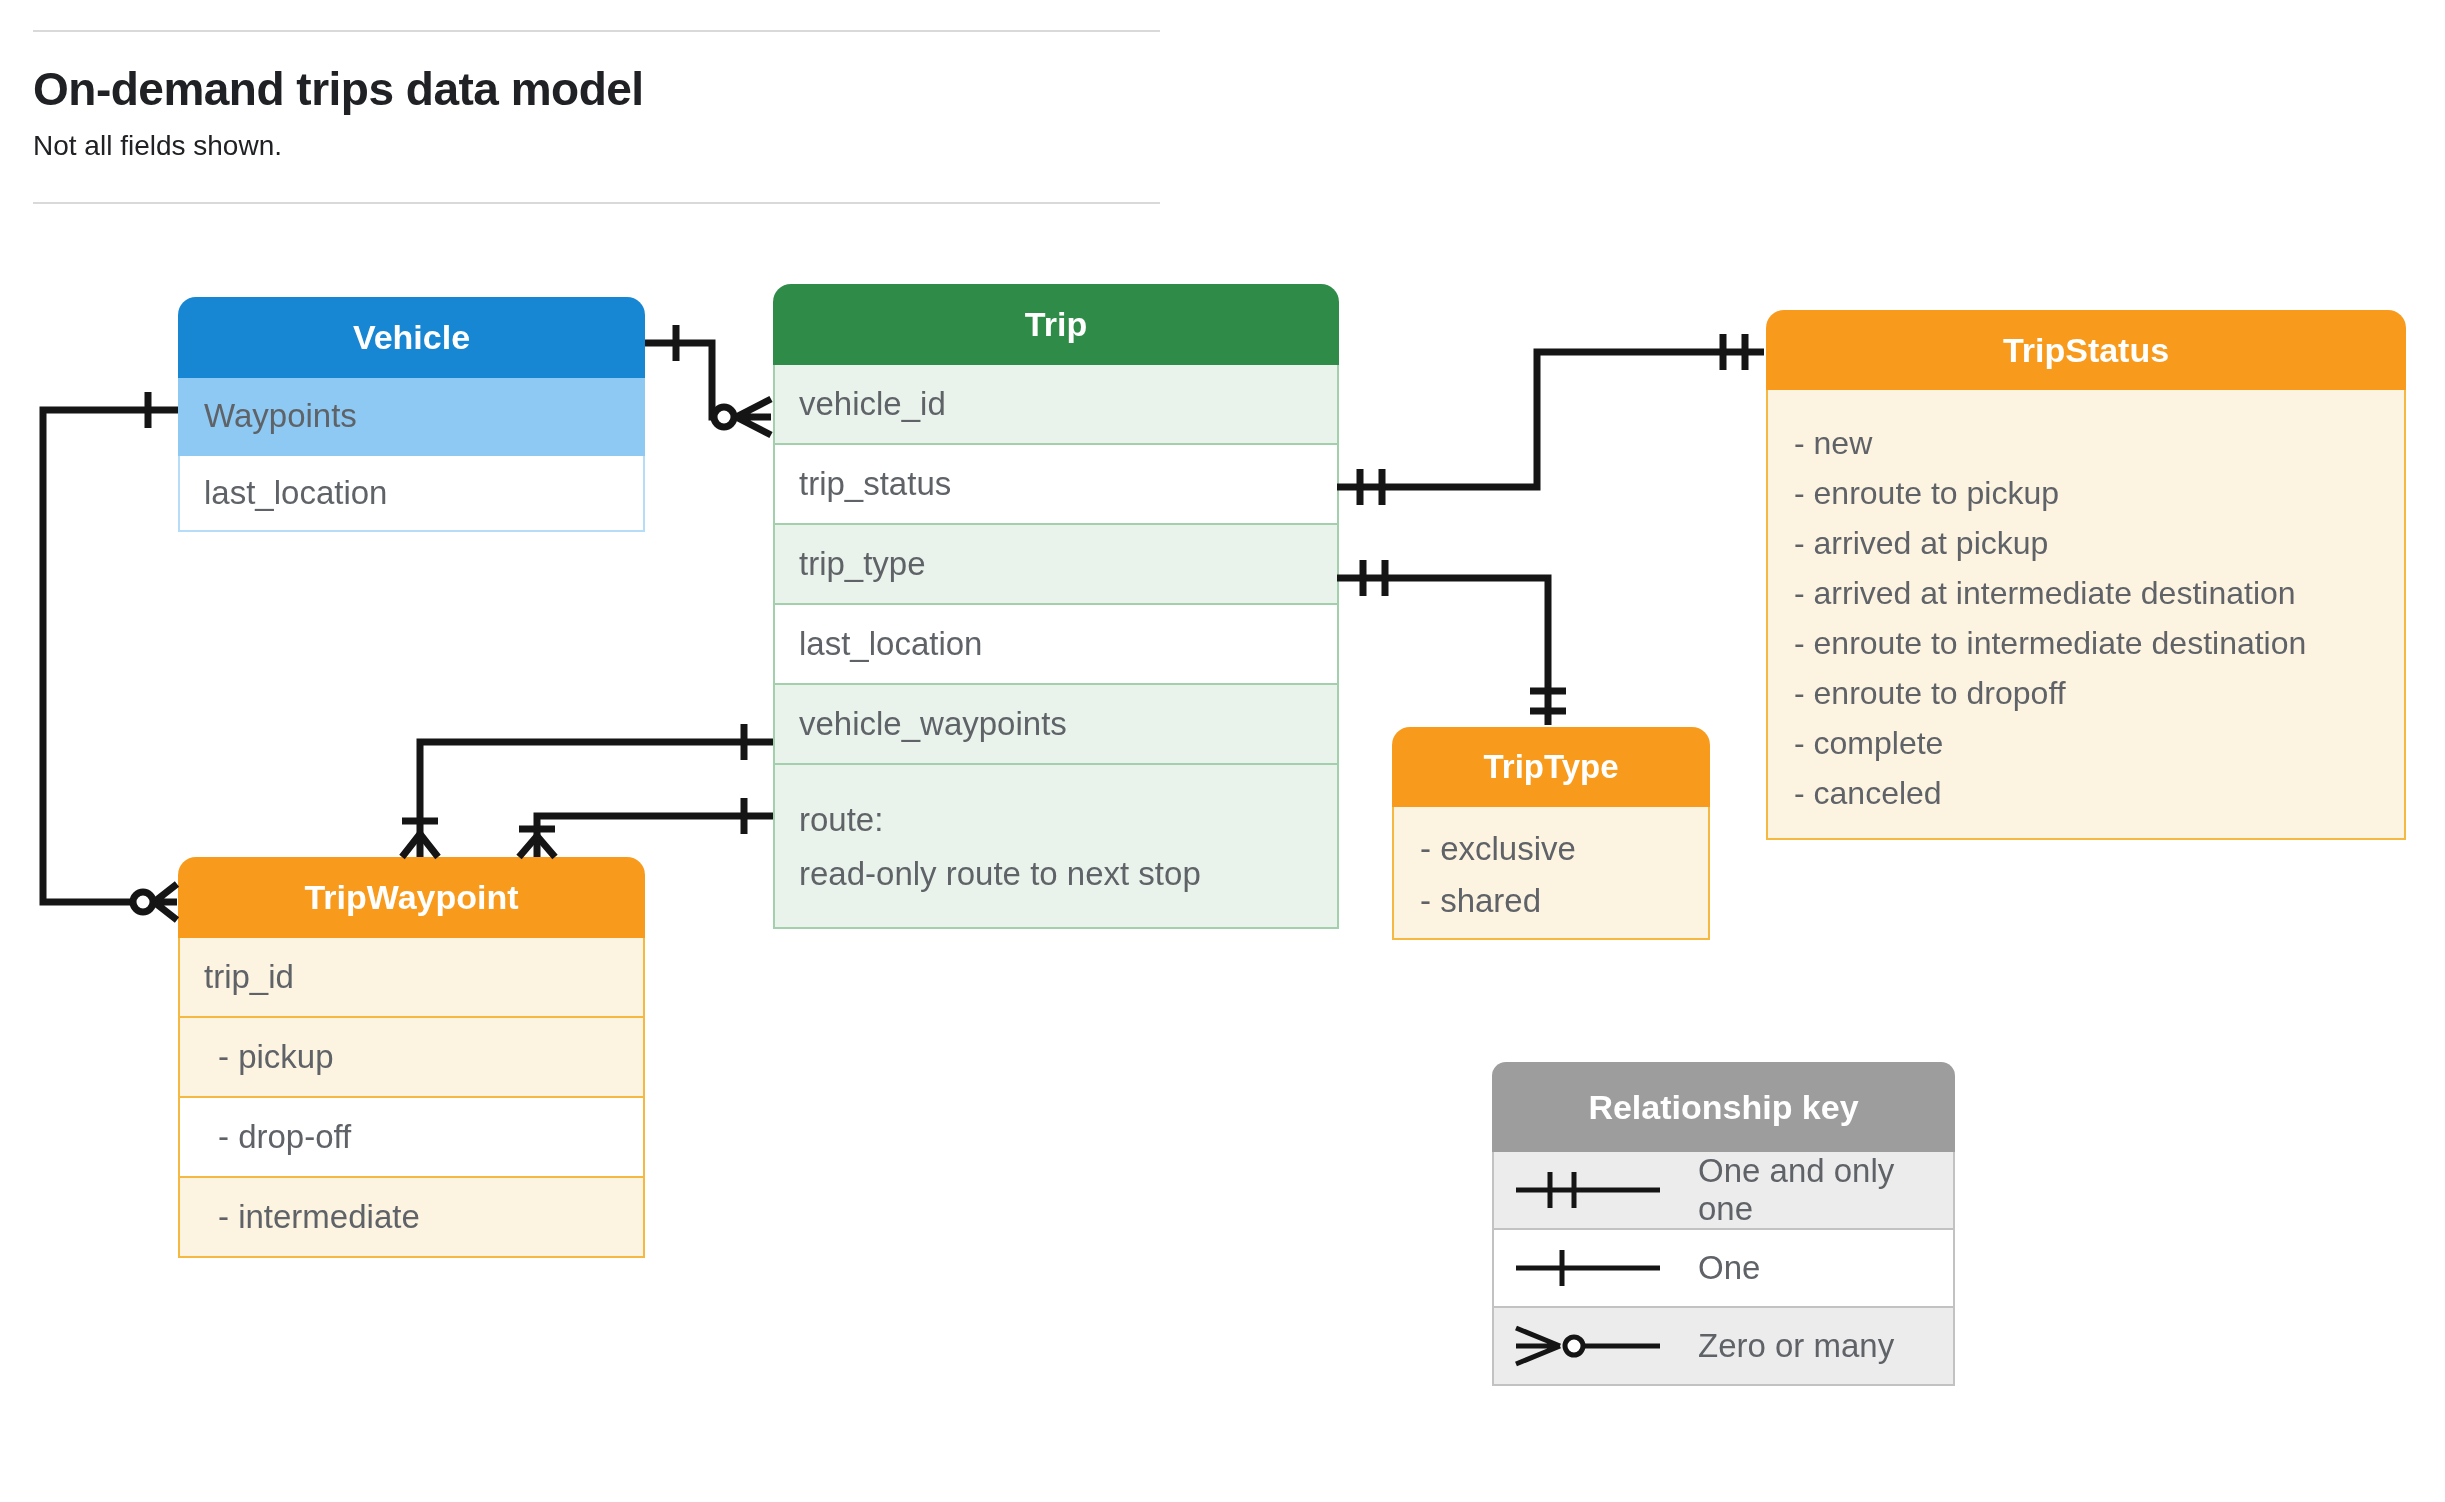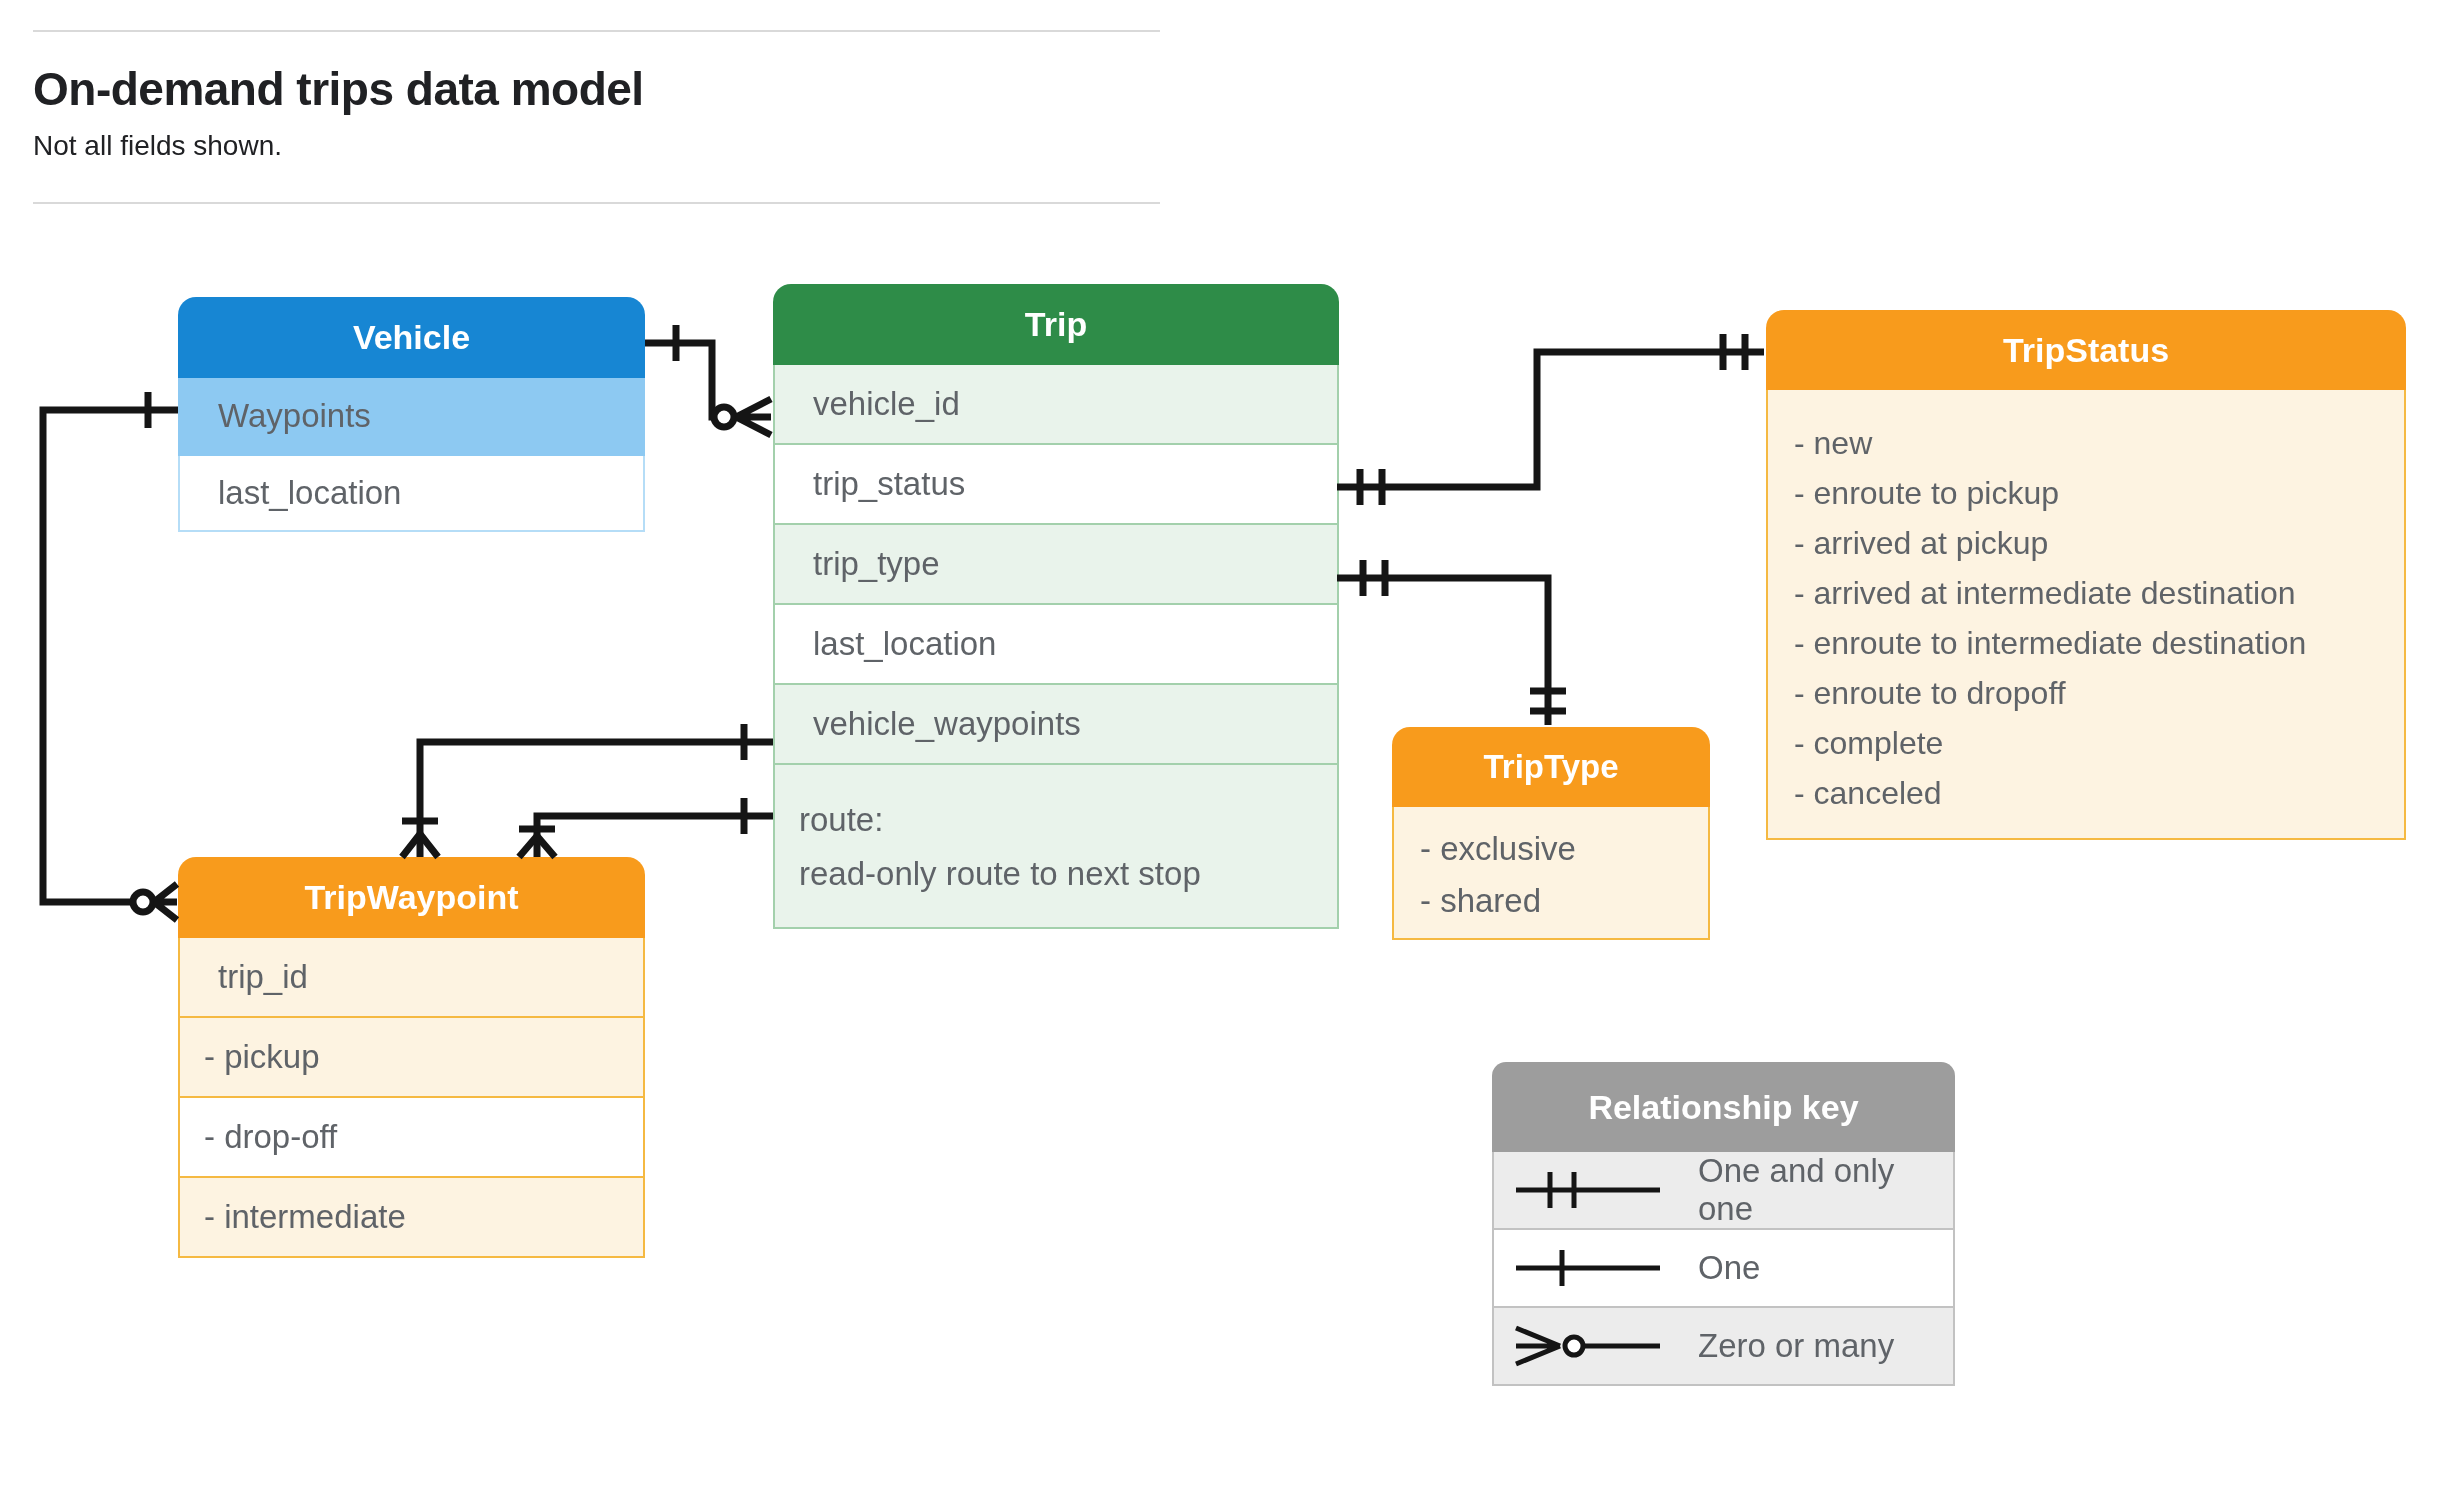--- a/index.html
+++ b/index.html
@@ -17,21 +17,21 @@
   .divider{position:absolute;height:2px;background:#d9d9d9}
   .divider.top{left:33px;top:30px;width:1127px}
   .divider.bottom{left:33px;top:202px;width:1127px}
   .page-title{position:absolute;left:33px;top:62px;font-size:46px;font-weight:700;color:var(--title-ink);letter-spacing:-0.5px}
   .page-subtitle{position:absolute;left:33px;top:130px;font-size:28px;color:var(--title-ink)}
 
   .entity{position:absolute}
   .hdr{display:flex;align-items:center;justify-content:center;color:#fff;
     font-weight:700;font-size:34px;border-radius:18px 18px 0 0;height:81px}
   .row{display:flex;align-items:center;font-size:33px;color:var(--ink);
-    padding-left:38px;border-style:solid;border-width:0 2px 2px 2px}
+    padding-left:24px;border-style:solid;border-width:0 2px 2px 2px}
 
   
   .vehicle{left:178px;top:297px;width:467px}
   .vehicle .hdr{background:var(--blue)}
   .vehicle .row{border-color:var(--blue-border)}
   .vehicle .r1{height:78px;background:var(--blue-light);border-color:var(--blue-light)}
   .vehicle .r2{height:76px;background:#fff}
 
   
   .trip{left:773px;top:284px;width:566px}
@@ -56,21 +56,21 @@
   .trip-type .body{background:var(--cream);border:2px solid var(--gold-border);
     border-top:none;height:133px;padding:16px 8px 0 26px;
     font-size:33px;color:var(--ink);line-height:52px}
 
   
   .trip-waypoint{left:178px;top:857px;width:467px}
   .trip-waypoint .hdr{background:var(--orange)}
   .trip-waypoint .row{height:80px;border-color:var(--gold-border)}
   .trip-waypoint .alt{background:var(--cream)}
   .trip-waypoint .white{background:#fff}
-  .trip-waypoint .indent{padding-left:24px}
+  .trip-waypoint .indent{padding-left:38px}
 
   
   .legend{left:1492px;top:1062px;width:463px}
   .legend .hdr{background:var(--gray);height:90px;border-radius:14px 14px 0 0;font-size:34px}
   .legend .lrow{display:flex;align-items:center;height:78px;font-size:33px;color:var(--ink);
     border-style:solid;border-color:var(--legend-border);border-width:0 2px 2px 2px}
   .legend .lrow.shade{background:var(--gray-light)}
   .legend .lrow.white{background:#fff}
   .legend .sym{margin-left:14px;flex:0 0 auto}
   .legend .sym path{stroke:var(--line);stroke-width:5;fill:none}

